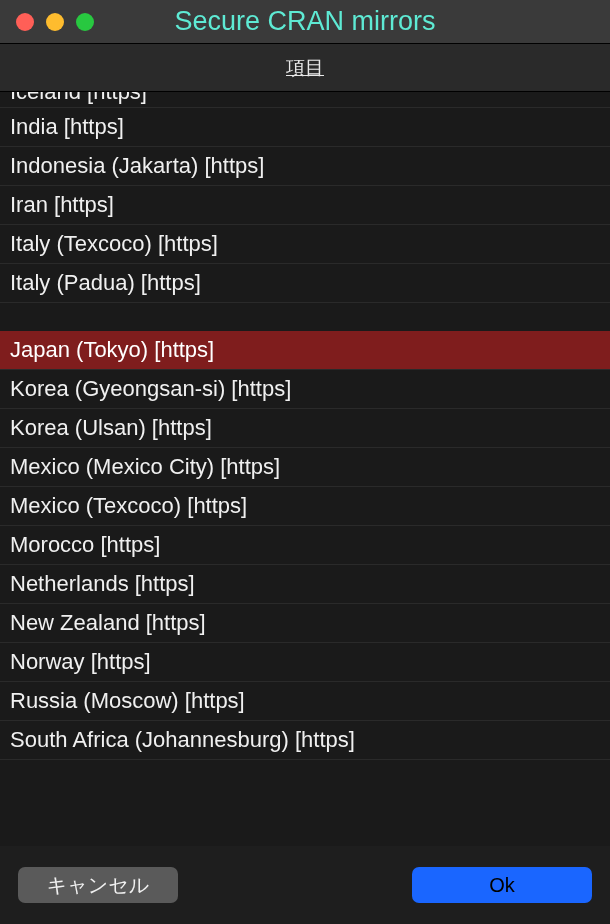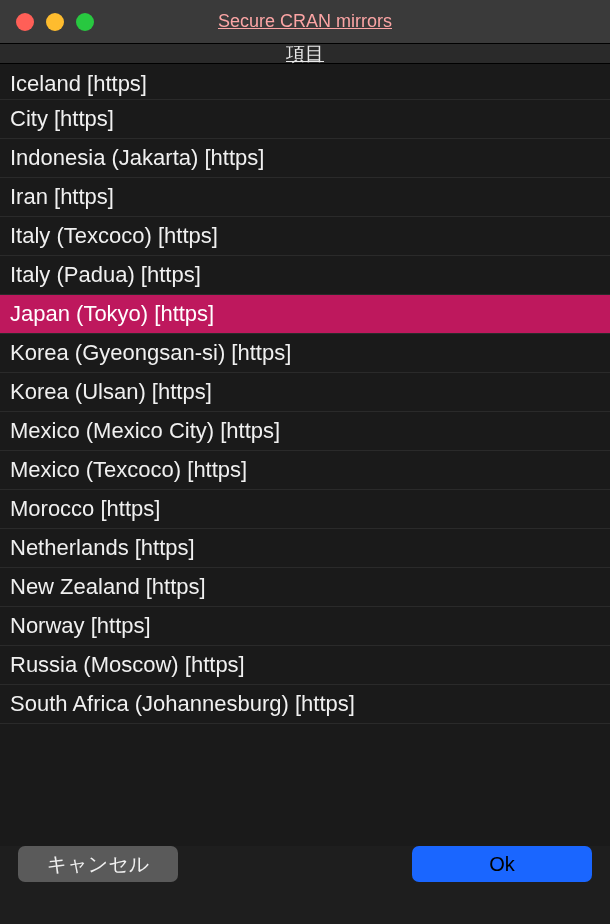--- a/index.html
+++ b/index.html
@@ -35,27 +35,26 @@
       width: 18px;
       height: 18px;
       border-radius: 50%;
     }
     .tl-close { background: #ff5f57; }
     .tl-min { background: #febc2e; }
     .tl-max { background: #28c840; }
     .title {
       flex: 1;
       text-align: center;
-      color: #fca5a5;
-      font-size: 18px;
+      color: #5eead4;
+      font-size: 27px;
       font-weight: 400;
-      text-decoration: underline;
     }
     .header {
-      height: 20px;
+      height: 48px;
       background: #2a2a2a;
       color: #e8e8e8;
       display: flex;
       align-items: center;
       justify-content: center;
       font-size: 19px;
       border-bottom: 1px solid #000;
       text-decoration: underline;
     }
     .list-container {
@@ -68,33 +67,34 @@
       display: flex;
       align-items: center;
       padding-left: 10px;
       color: #f0f0f0;
       font-size: 22px;
       border-bottom: 1px solid #2a2a2a;
       cursor: pointer;
       white-space: nowrap;
     }
     .list-item.first-partial {
-      height: 36px;
+      height: 16px;
       align-items: flex-end;
       padding-bottom: 2px;
     }
     .list-item.selected {
-      background: #be185d;
+      background: #7f1d1d;
       color: #ffffff;
+      margin-top: 28px;
     }
     .button-bar {
       height: 78px;
       background: #1e1e1e;
       display: flex;
-      align-items: flex-start;
+      align-items: center;
       padding: 0 18px;
       gap: 16px;
     }
     .spacer {
       flex: 1;
     }
     .btn {
       height: 36px;
       border-radius: 7px;
       font-size: 20px;
@@ -130,21 +130,21 @@
 
 <div class="header">
   <span>項目</span>
 </div>
 
 <div class="list-container" id="list-container">
 <div class="list-item first-partial">
       <span>Iceland [https]</span>
     </div>
     <div class="list-item">
-      <span>City [https]</span>
+      <span>India [https]</span>
     </div>
     <div class="list-item">
       <span>Indonesia (Jakarta) [https]</span>
     </div>
     <div class="list-item">
       <span>Iran [https]</span>
     </div>
     <div class="list-item">
       <span>Italy (Texcoco) [https]</span>
     </div>

